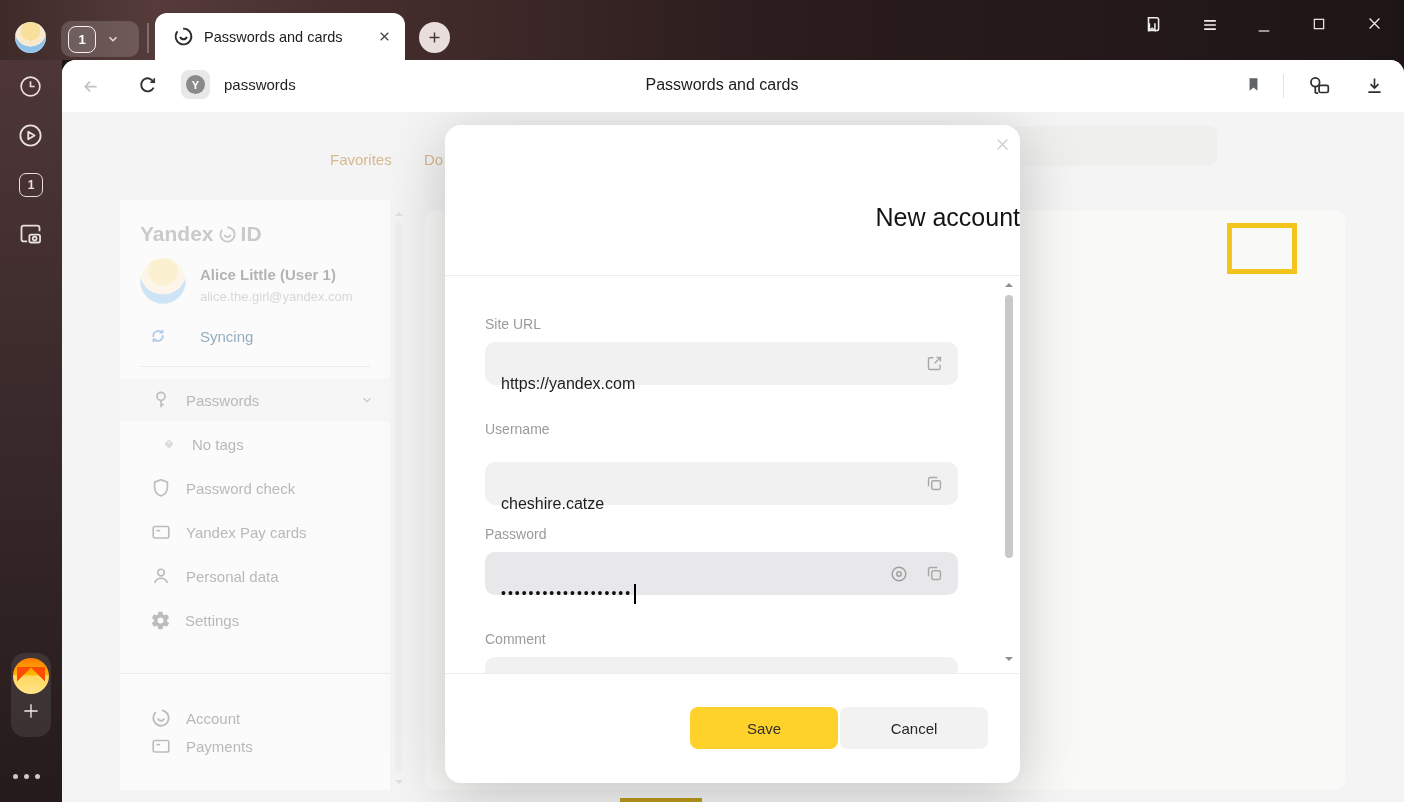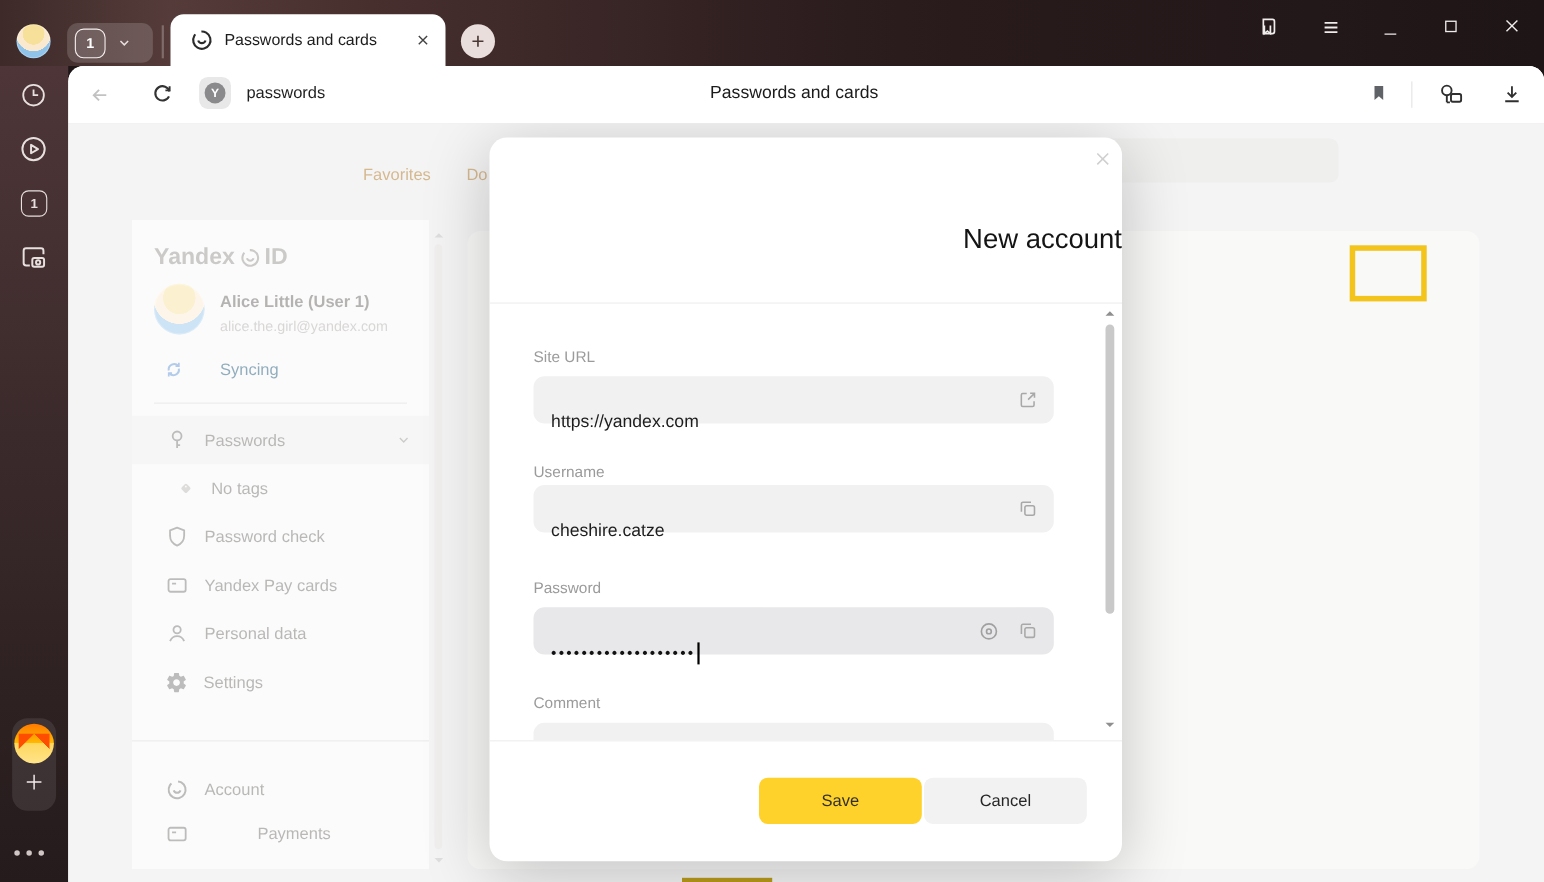--- a/index.html
+++ b/index.html
@@ -332,21 +332,21 @@
 
         <div class="side-item" style="top:496px;">
           <span class="ic" style="margin-left:30px;">
             <svg width="22" height="22" viewBox="0 0 24 24" fill="none" stroke="currentColor" stroke-width="2">
               <circle cx="12" cy="12" r="8.4" stroke-dasharray="42 7" transform="rotate(-60 12 12)"></circle>
               <path d="M8.6 12.6a3.6 3.6 0 0 0 6.8 0"></path>
               </svg>
           </span>
           <span class="lbl">Account</span>
         </div>
-        <div class="side-item" style="top:536px;gap:48px;">
+        <div class="side-item" style="top:524px;">
           <span class="ic" style="margin-left:30px;">
             <svg width="22" height="22" viewBox="0 0 24 24" fill="none" stroke="currentColor" stroke-width="1.8">
               <rect x="3.5" y="6" width="17" height="12.5" rx="2"></rect>
                 <path d="M7 10.5h4"></path>
               </svg>
           </span>
           <span class="lbl">Payments</span>
         </div>
       </div>
 
@@ -400,21 +400,21 @@
             <span class="val">https://yandex.com</span>
             <span class="ic" style="margin-right:14px;color:#a8a8a8;">
               <svg width="19" height="19" viewBox="0 0 24 24" fill="none" stroke="currentColor" stroke-width="1.8">
                 <path d="M19 13.5V18a1.6 1.6 0 0 1-1.6 1.6H6A1.6 1.6 0 0 1 4.4 18V6.4A1.6 1.6 0 0 1 6 4.8h4.6"></path>
                 <path d="M14.5 4.5H19.5V9.5M19.2 4.8l-7 7"></path>
                 </svg>
             </span>
           </div>
 
           <div class="f-label" style="top:145px;">Username</div>
-          <div class="f-input" style="top:165px;gap:39px;">
+          <div class="f-input" style="top:186px;gap:39px;">
             <span class="val">cheshire.catze</span>
             <span class="ic" style="margin-right:14px;color:#a8a8a8;">
               <svg width="19" height="19" viewBox="0 0 24 24" fill="none" stroke="currentColor" stroke-width="1.8">
                 <rect x="8.5" y="8.5" width="11" height="11" rx="2"></rect>
                   <path d="M15.5 4.5H6.2A1.7 1.7 0 0 0 4.5 6.2v9.3"></path>
                 </svg>
             </span>
           </div>
 
           <div class="f-label" style="top:250px;">Password</div>

